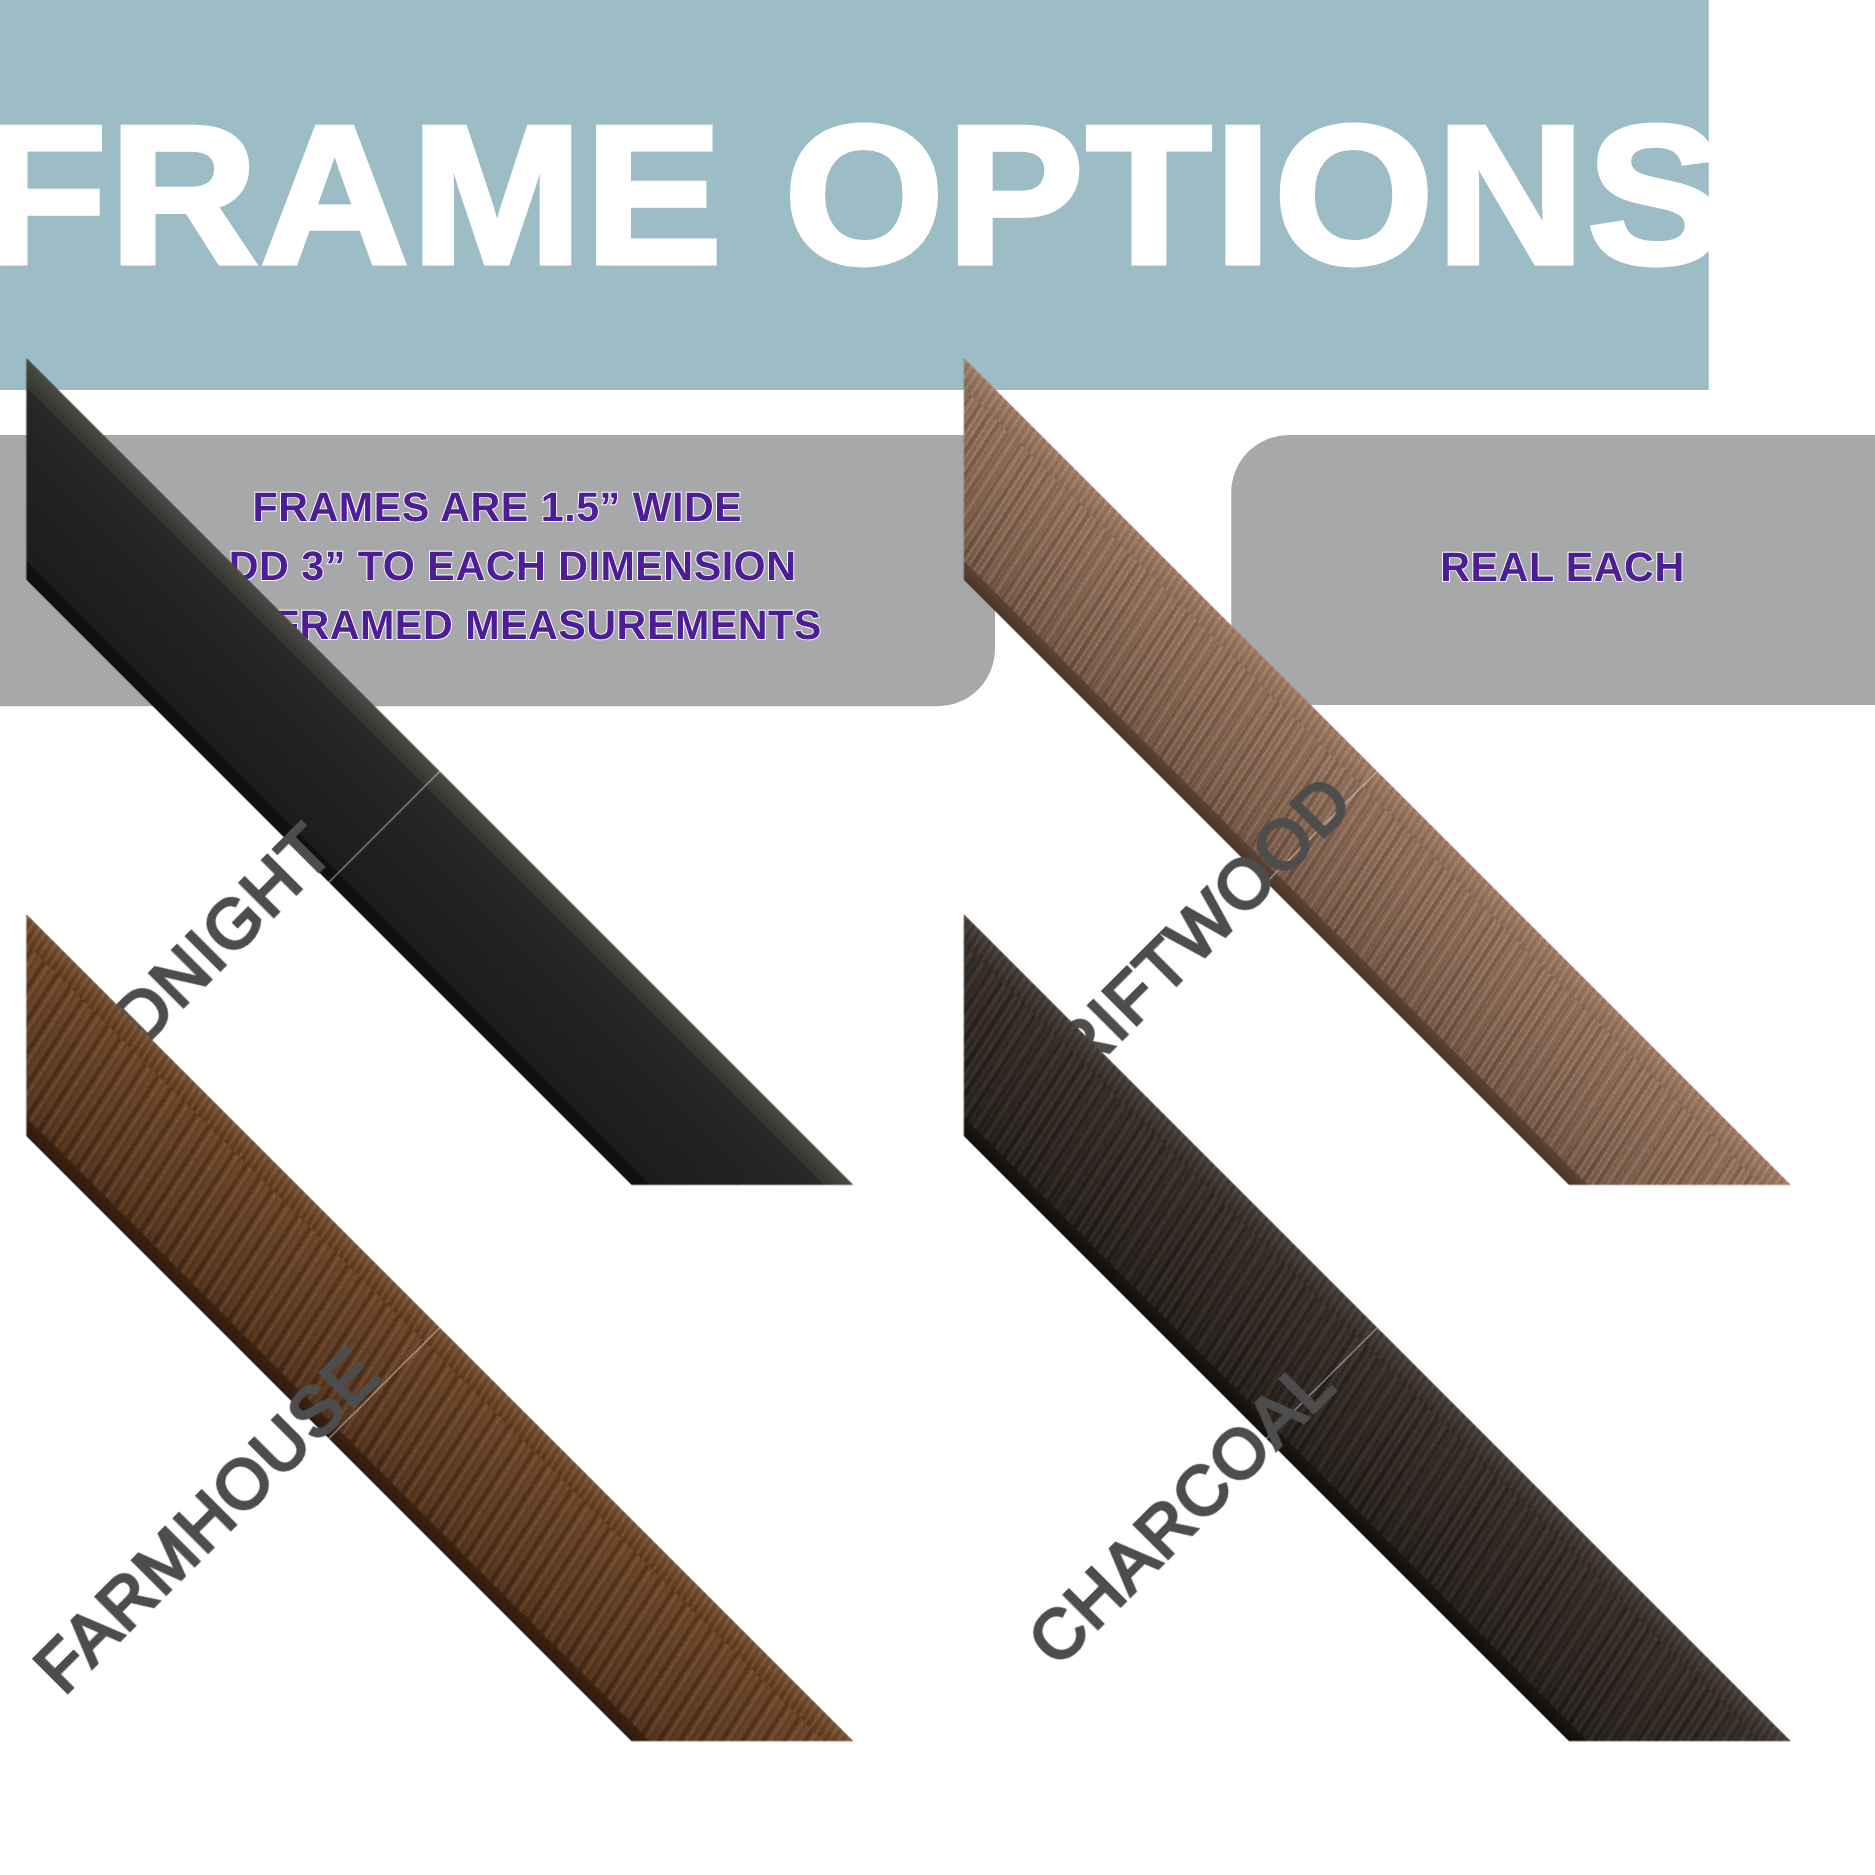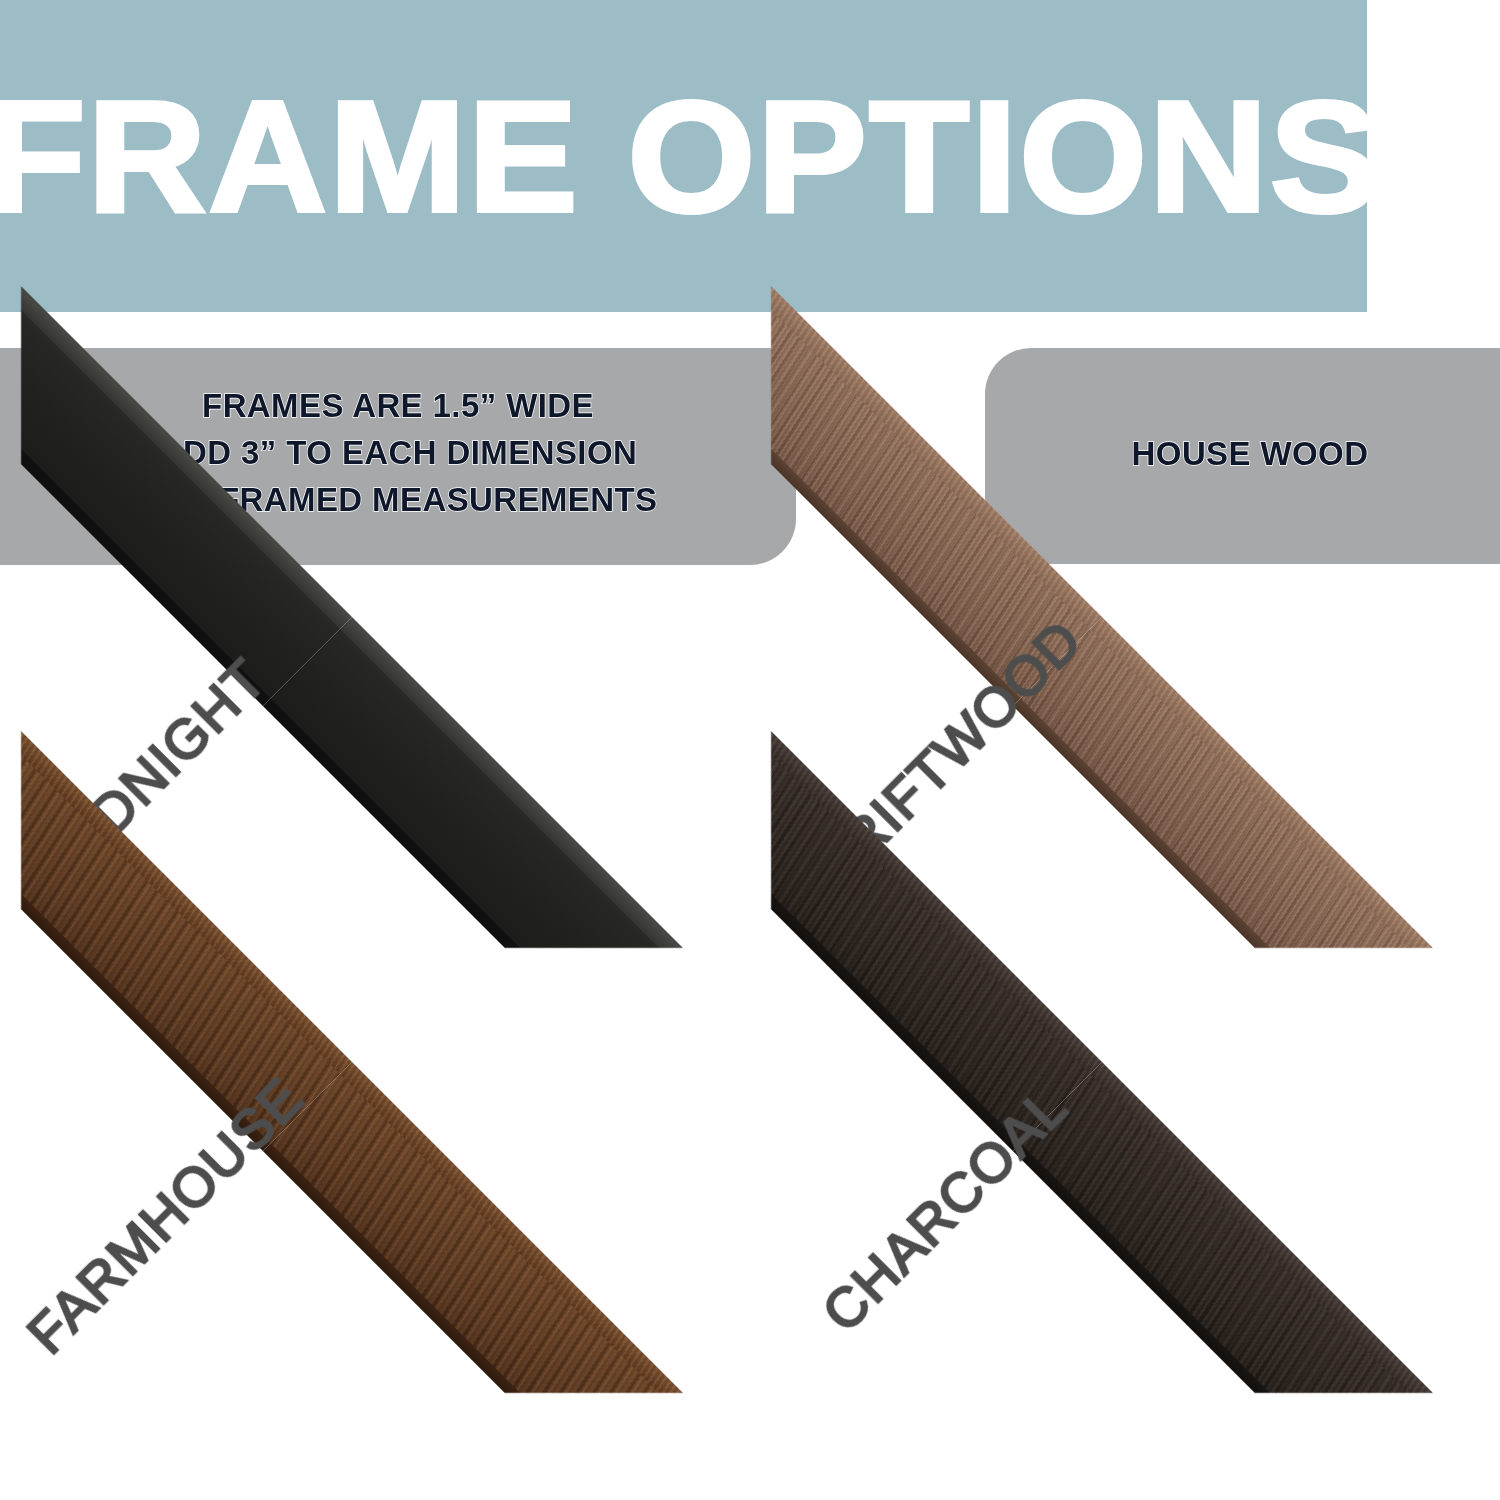--- a/index.html
+++ b/index.html
@@ -41,21 +41,21 @@
   }
 
   
   .info-box {
     position: absolute;
     background: #a7a8aa;
     display: flex;
     flex-direction: column;
     align-items: center;
     justify-content: center;
-    color: #0f172a;
+    color: #4c1d95;
     text-align: center;
     font-weight: bold;
     font-size: 33px;
     line-height: 1.42;
     letter-spacing: 0.4px;
   }
   .info-box .line {
     white-space: nowrap;
     -webkit-text-stroke: 1.4px #ffffff;
     paint-order: stroke fill;
@@ -242,21 +242,21 @@
   <div class="banner-title">FRAME OPTIONS</div>
 </div>
 
 <div class="info-box" id="info-left">
   <div class="line">FRAMES ARE 1.5” WIDE</div>
   <div class="line">ADD 3” TO EACH DIMENSION</div>
   <div class="line">FOR FRAMED MEASUREMENTS</div>
 </div>
 
 <div class="info-box" id="info-right">
-  <div class="line">HOUSE WOOD</div>
+  <div class="line">REAL EACH</div>
 </div>
 
 <div class="frame-cell" id="cell-midnight">
   <div class="chevron">
     <div class="bar leg-left">
       <div class="bar-inner mid-face"></div>
       <div class="lip mid-lip"></div>
       <div class="inner-lip mid-inner"></div>
     </div>
     <div class="bar leg-right">

